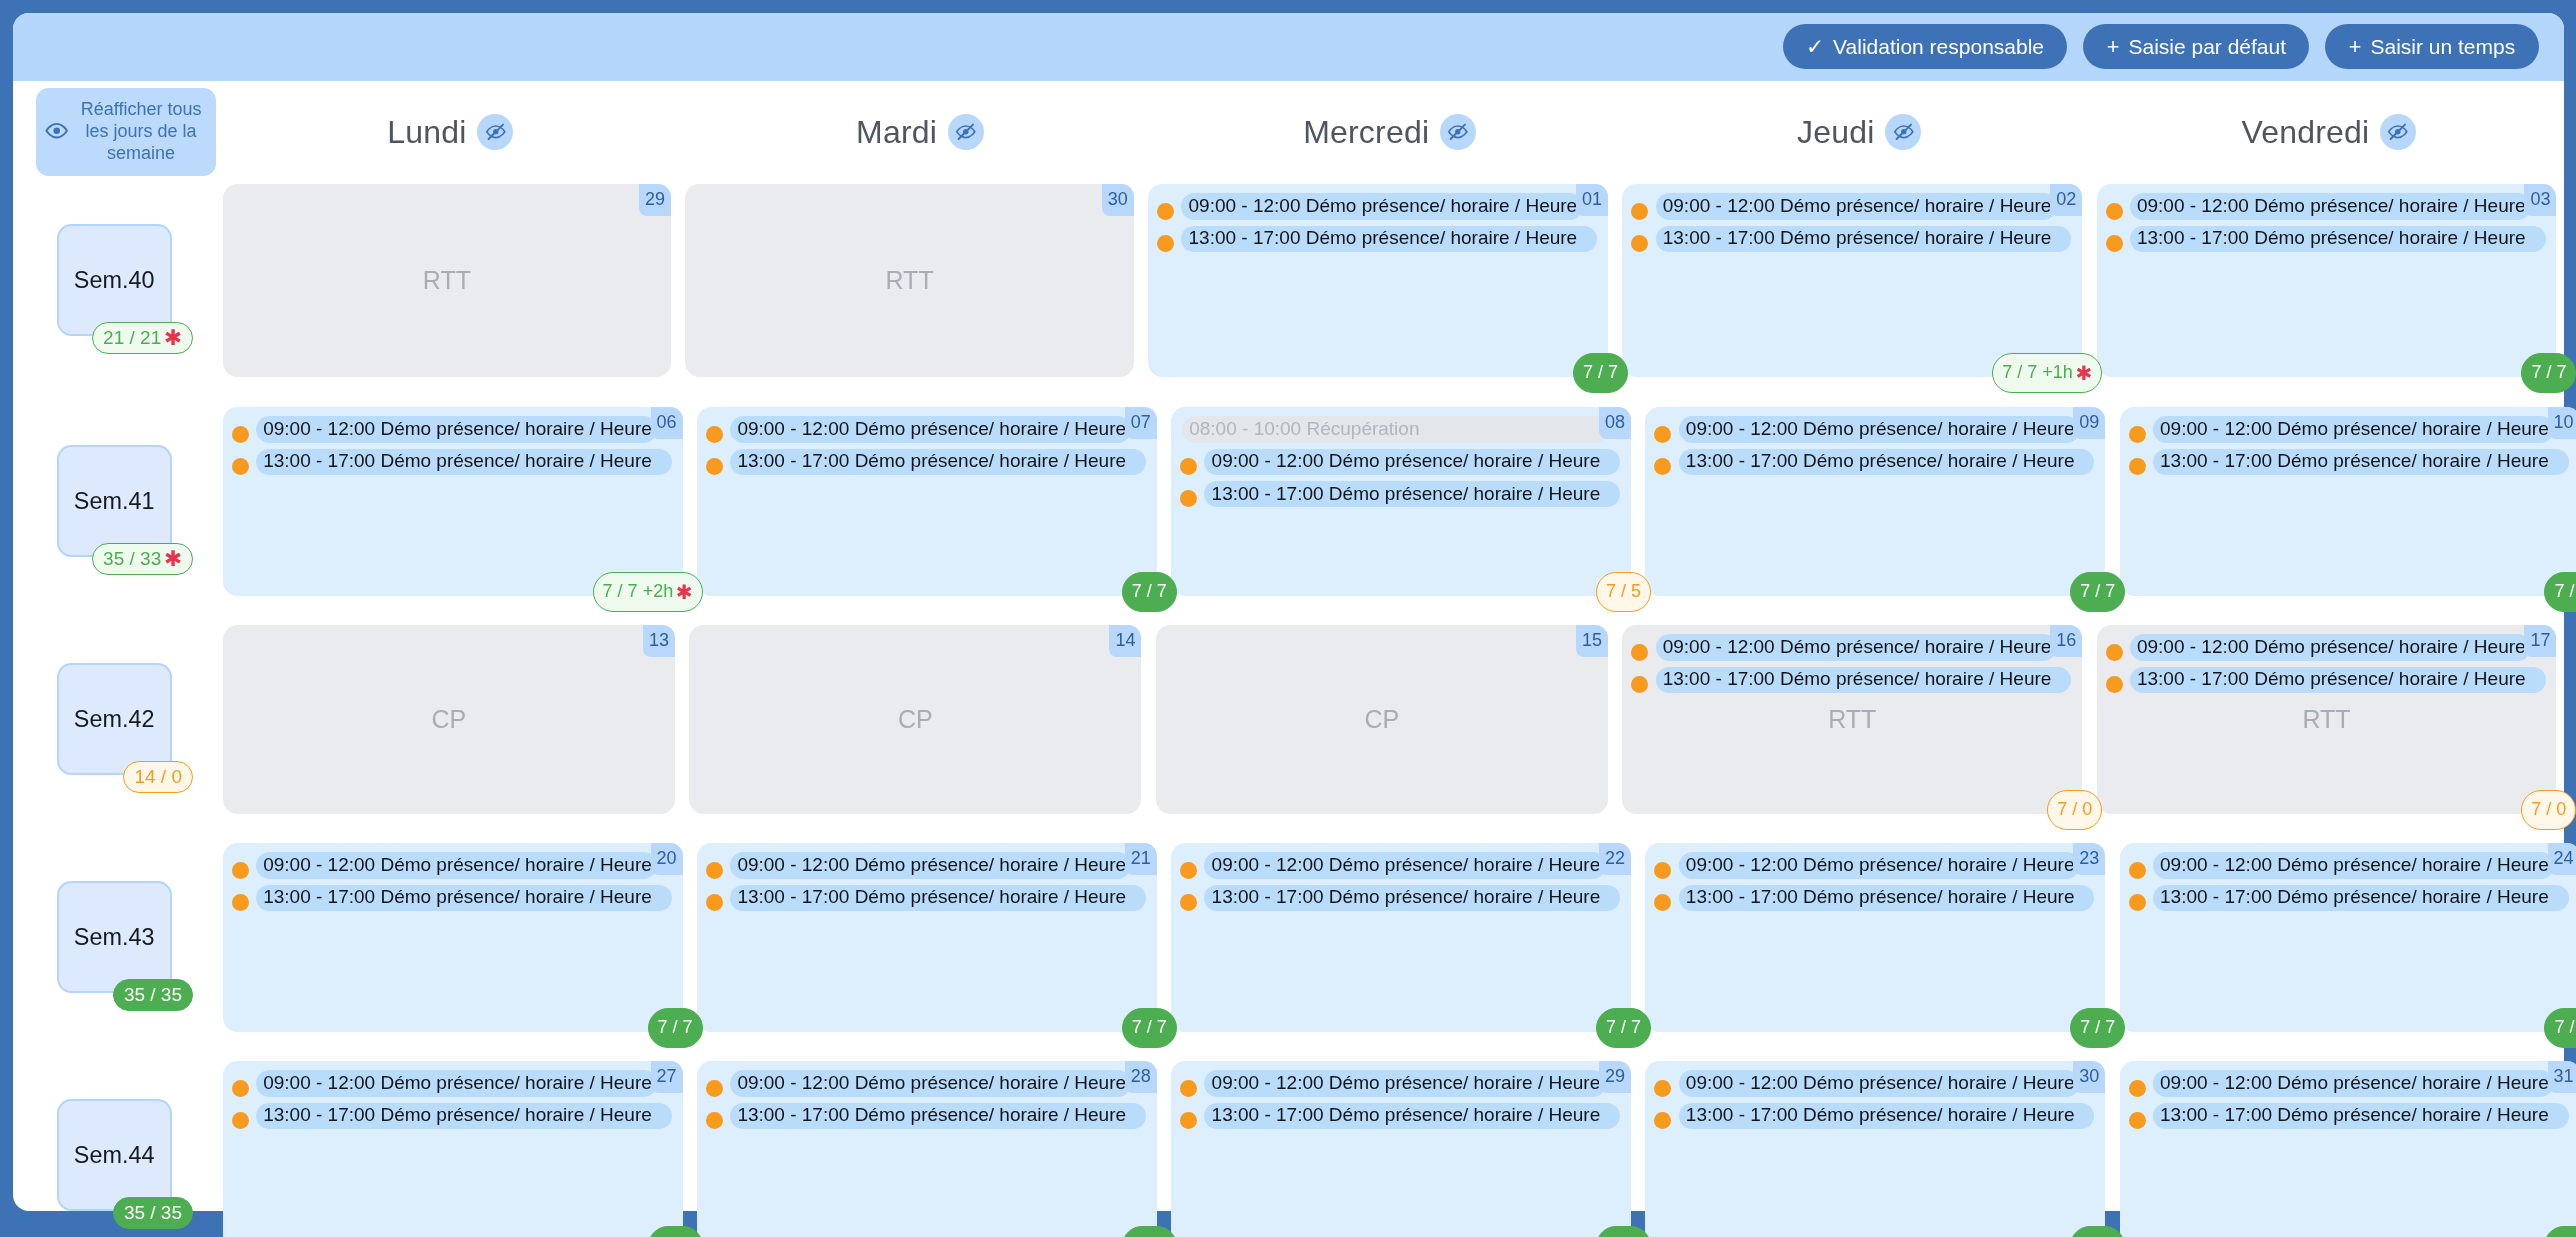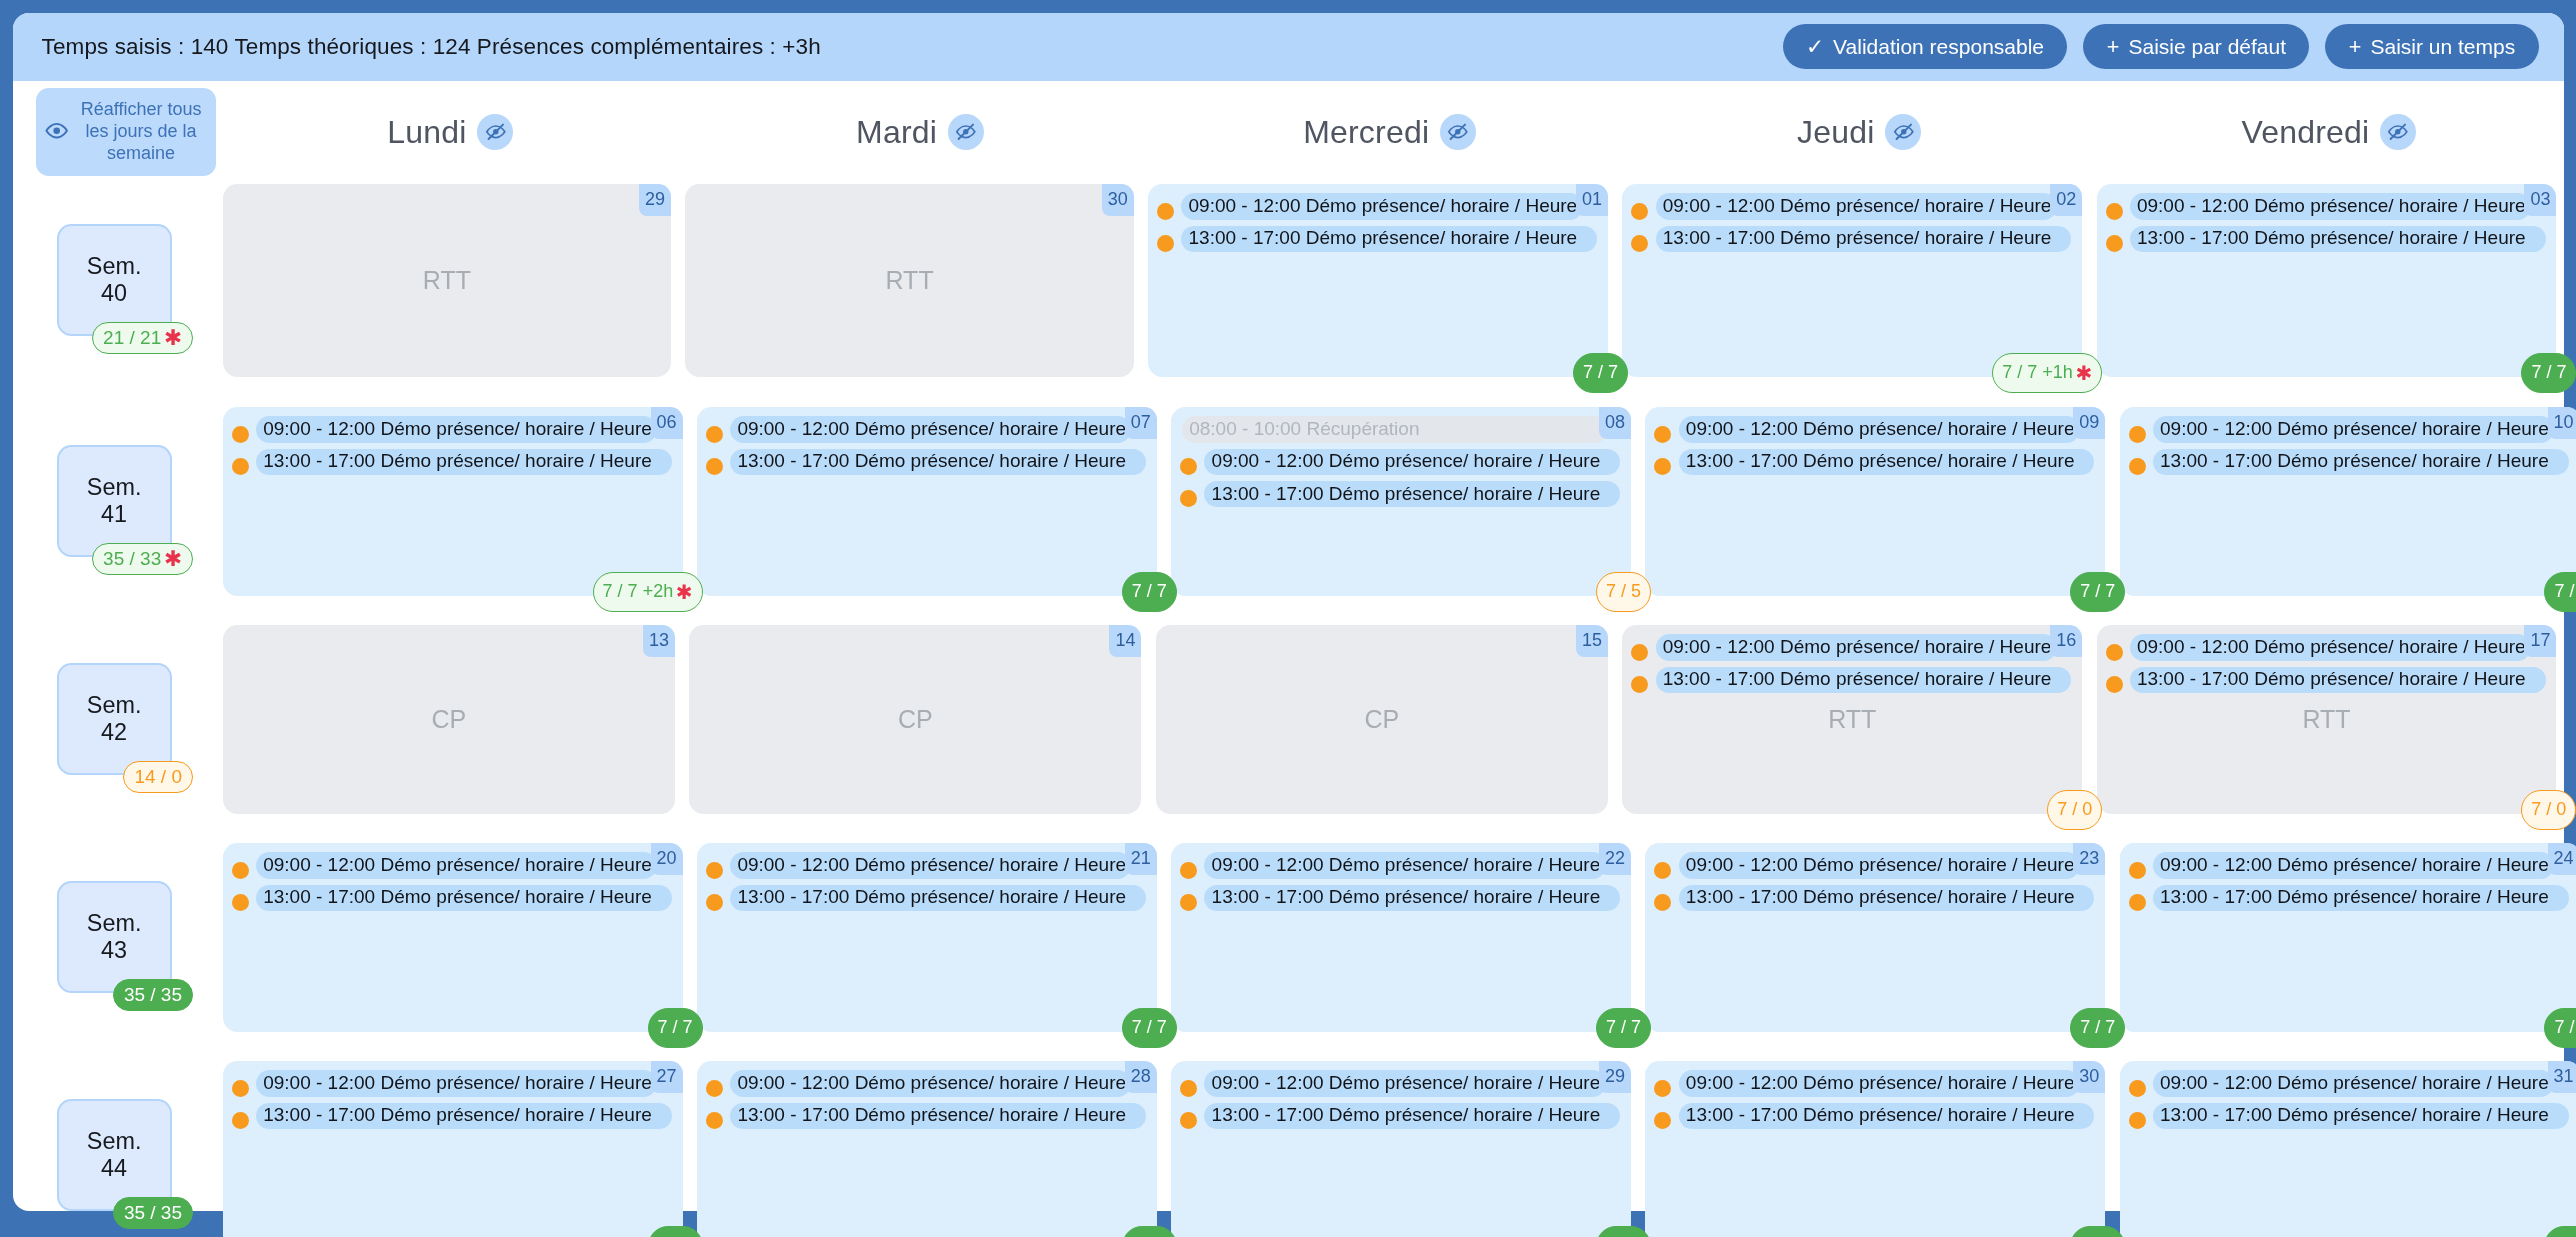--- a/index.html
+++ b/index.html
@@ -133,21 +133,20 @@
     justify-content:center;
     position:relative;
   }
   .week-box{
     position:relative;
     width:115px; height:112px;
     background:#ddeafd;
     border:2.7px solid #b4d5fb;
     border-radius:14.4px;
     display:flex;
-    flex-direction:column;
     align-items:center;
     justify-content:center;
     cursor:pointer;
   }
   .week-box .w-l1{font-size:23.4px;color:#16191d;line-height:1.15;}
   .week-box .w-l2{font-size:23.4px;color:#16191d;line-height:1.15;}
   .week-badge{
     position:absolute;
     right:-23.4px; bottom:-20px;
     min-width:61px;
@@ -249,21 +248,20 @@
     z-index:5;
   }
   .cell-badge .ast{font-size:20px;}
 </style>
 </head>
 <body>
 
 <div class="app-card">
 
   <div class="summary-bar">
-    <div class="summary-text">Temps saisis : 140 Temps théoriques : 124 Présences complémentaires : +3h</div>
     <div class="summary-actions" id="summary-actions">
         <button class="pill-btn">
           <span class="glyph">✓</span>
           <span>Validation responsable</span>
         </button>
         <button class="pill-btn">
           <span class="glyph">+</span>
           <span>Saisie par défaut</span>
         </button>
         <button class="pill-btn">

